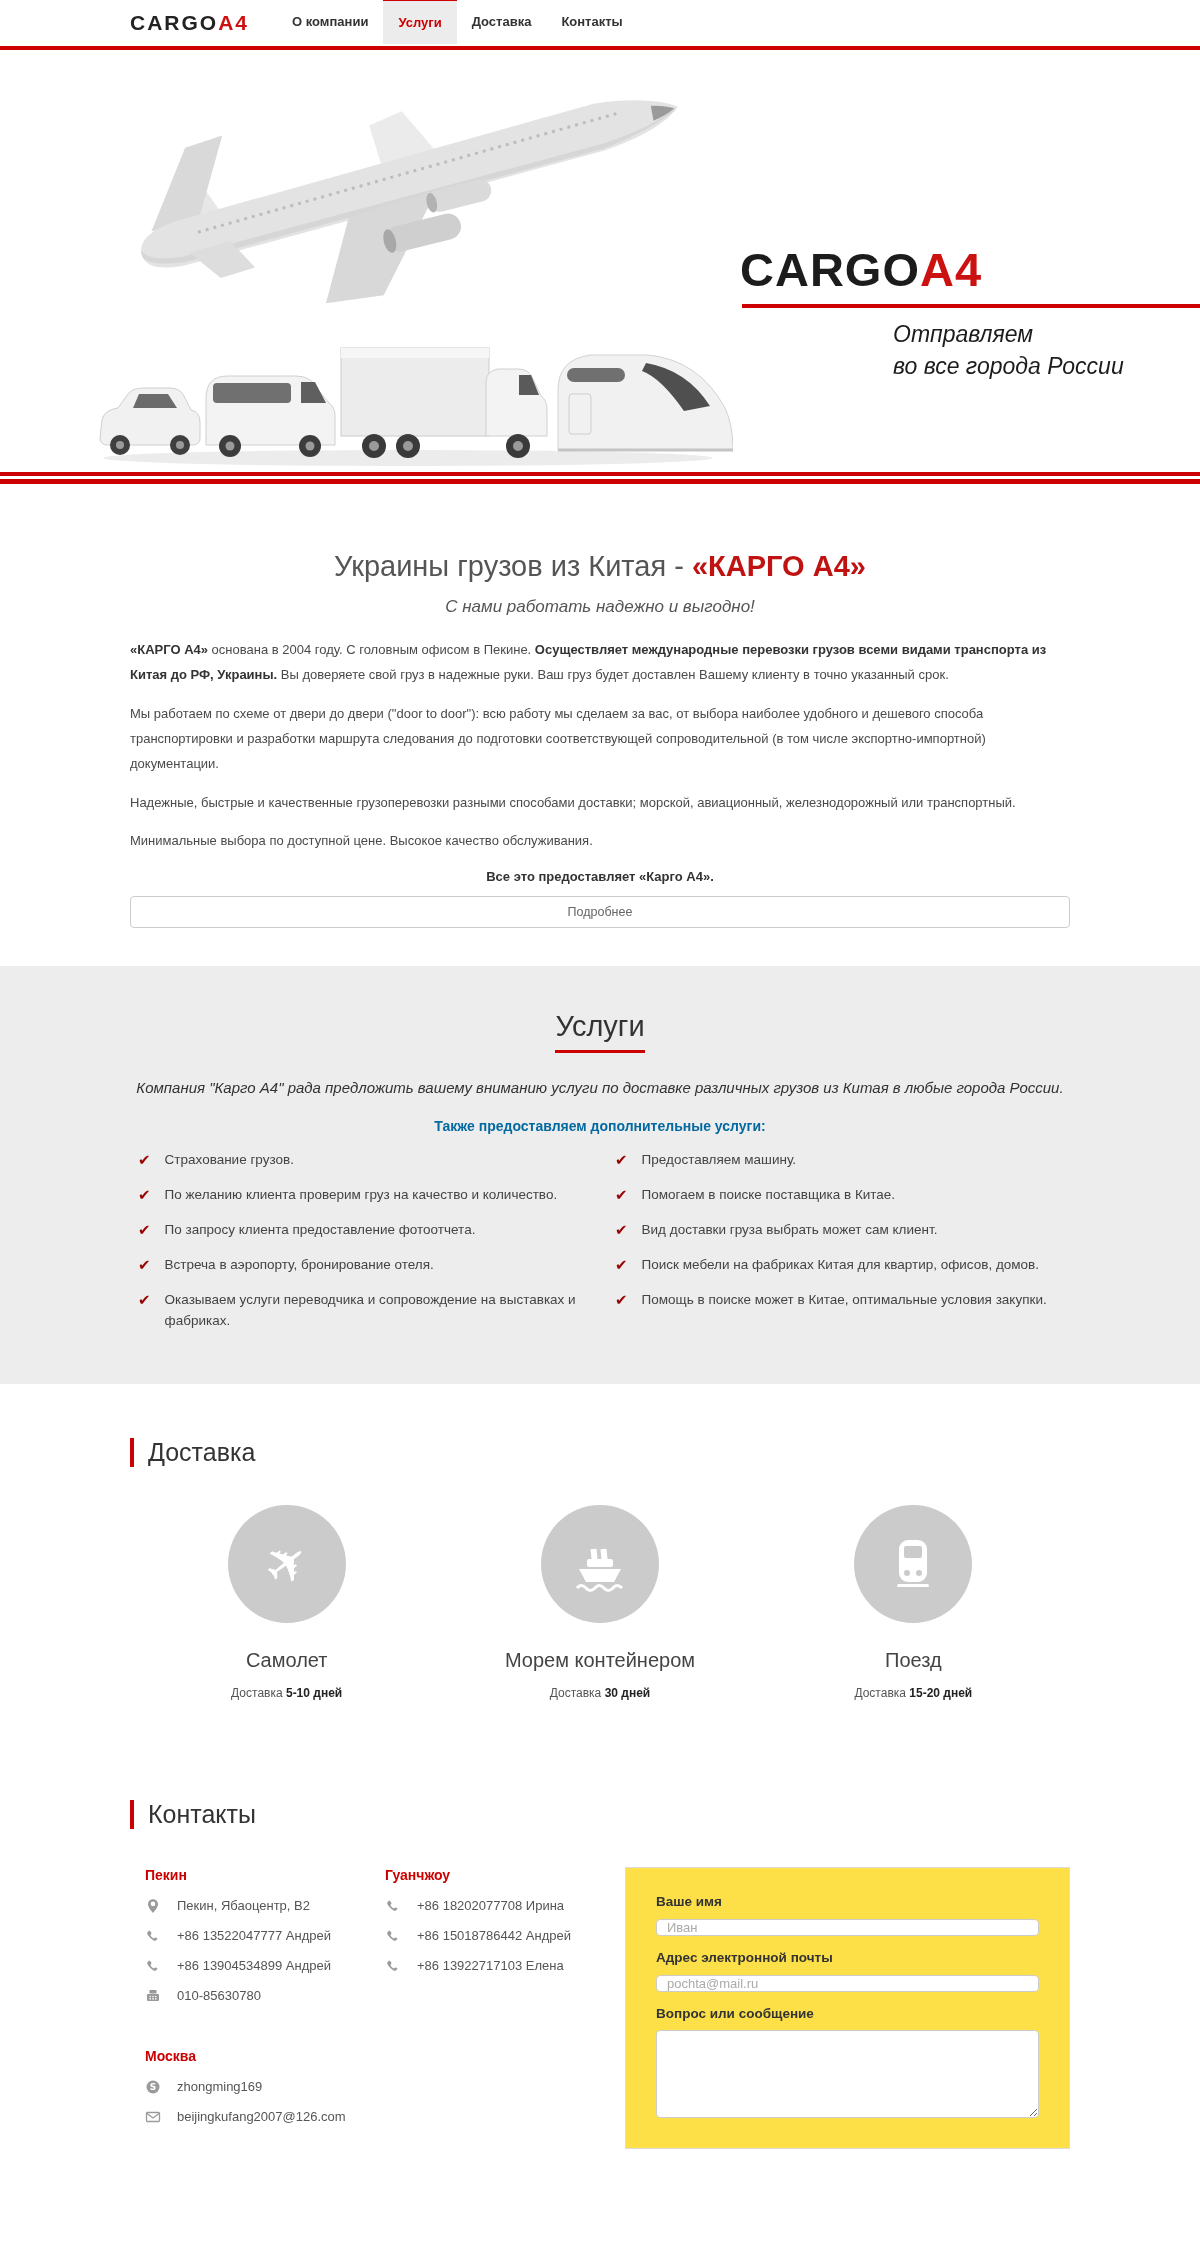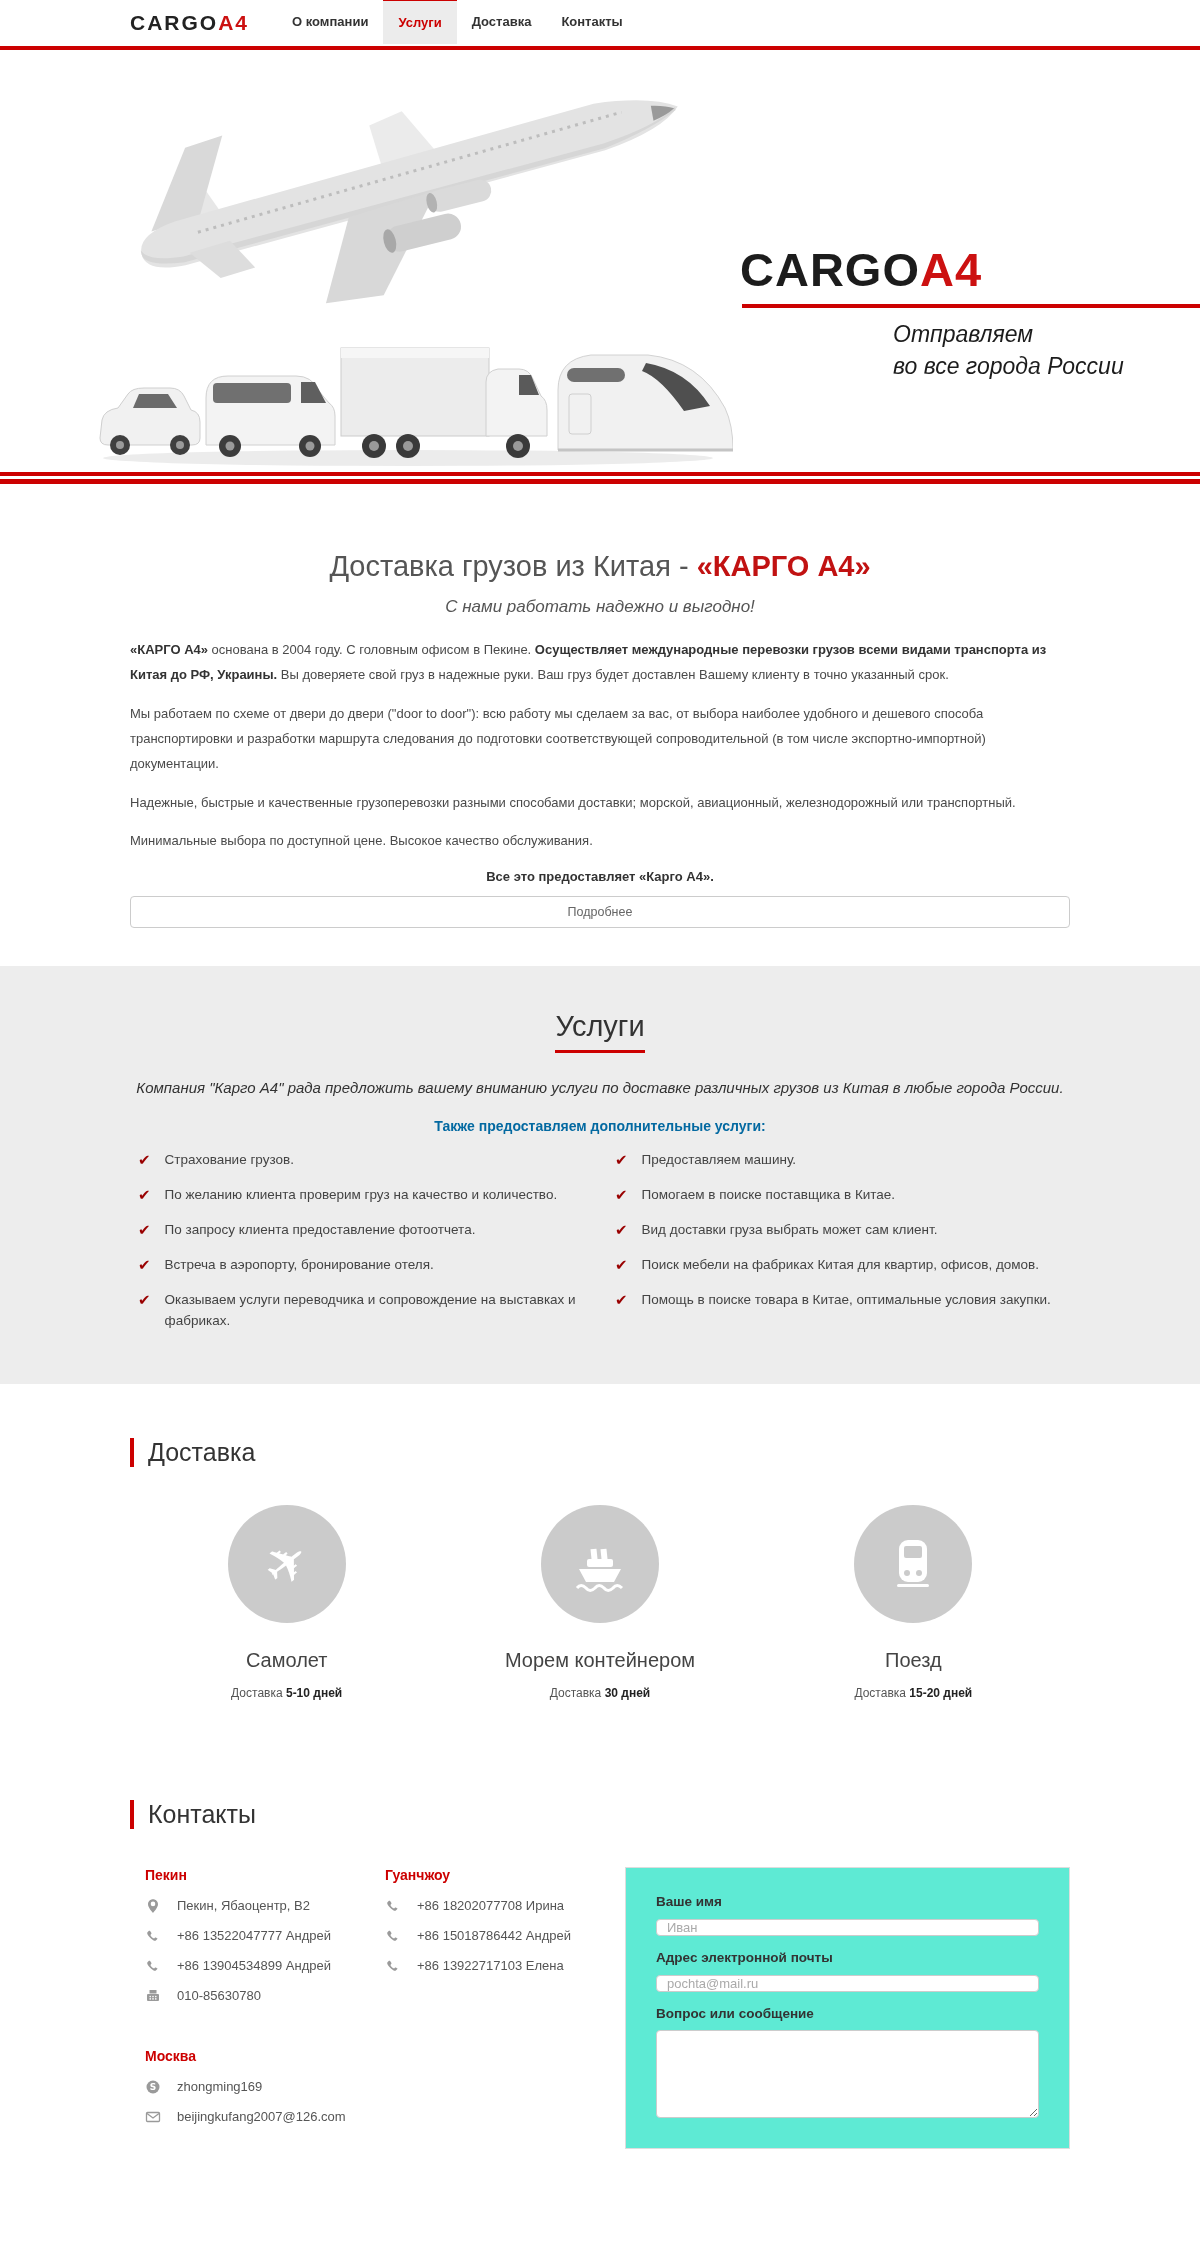--- a/index.html
+++ b/index.html
@@ -63,21 +63,21 @@
   .del-time b { color:#222; }
 
   
   .contacts { padding:48px 0 24px; }
   .contacts-grid { display:flex; }
   .contact-cols { width:495px; display:flex; flex-wrap:wrap; padding-left:15px; }
   .c-col { width:240px; margin-bottom:30px; }
   .city { color:#cc0000; font-weight:bold; font-size:14px; margin-bottom:15px; }
   .c-row { display:flex; align-items:center; gap:16px; margin-bottom:14px; font-size:13px; color:#555; }
   .c-row svg { flex:0 0 auto; }
-  .form-box { width:445px; margin-left:auto; border:1px solid #ddd; background:#5eead4; padding:26px 30px; align-self:flex-start; }
+  .form-box { width:445px; margin-left:auto; border:1px solid #ddd; background:#fde047; padding:26px 30px; align-self:flex-start; }
   .form-box label { display:block; font-size:13.5px; font-weight:bold; color:#333; margin:14px 0 9px; }
   .form-box label:first-child { margin-top:0; }
   .form-box input, .form-box textarea { width:100%; border:1px solid #ccc; border-radius:4px; padding:0 10px; font-size:13px; color:#555; font-family:inherit; }
   .form-box input::placeholder, .form-box textarea::placeholder { color:#aaa; }
   .form-box textarea { height:88px; resize:vertical; }
   .submit-btn { margin-top:14px; background:#fff; border:1px solid #ccc; border-radius:4px; padding:7px 15px; font-size:13px; color:#333; cursor:pointer; font-family:inherit; }
 </style>
 </head>
 <body>
 
@@ -162,21 +162,21 @@
   </div>
 </section>
 <div class="hero-stripes">
   <div class="s1"></div>
     <div class="sg"></div>
     <div class="s2"></div>
 </div>
 
 <section class="about container">
   <h1>
-    <span>Доставка грузов из Китая - </span><span class="accent">«КАРГО А4»</span>
+    <span>Украины грузов из Китая - </span><span class="accent">«КАРГО А4»</span>
   </h1>
   <div class="subtitle">С нами работать надежно и выгодно!</div>
   <p>
     <b>«КАРГО А4»</b><span> основана в 2004 году. С головным офисом в Пекине. </span><b>Осуществляет международные перевозки грузов всеми видами транспорта из Китая до РФ, Украины.</b><span> Вы доверяете свой груз в надежные руки. Ваш груз будет доставлен Вашему клиенту в точно указанный срок.</span>
   </p>
   <p>Мы работаем по схеме от двери до двери ("door to door"): всю работу мы сделаем за вас, от выбора наиболее удобного и дешевого способа транспортировки и разработки маршрута следования до подготовки соответствующей сопроводительной (в том числе экспортно-импортной) документации.</p>
   <p>Надежные, быстрые и качественные грузоперевозки разными способами доставки; морской, авиационный, железнодорожный или транспортный.</p>
   <p>Минимальные выбора по доступной цене. Высокое качество обслуживания.</p>
   <div class="summary">Все это предоставляет «Карго А4».</div>
   <button class="more-btn">Подробнее</button>
@@ -224,21 +224,21 @@
         <div class="svc-item">
             <span class="check">✔</span>
             <span>Вид доставки груза выбрать может сам клиент.</span>
           </div>
         <div class="svc-item">
             <span class="check">✔</span>
             <span>Поиск мебели на фабриках Китая для квартир, офисов, домов.</span>
           </div>
         <div class="svc-item">
             <span class="check">✔</span>
-            <span>Помощь в поиске товара в Китае, оптимальные условия закупки.</span>
+            <span>Помощь в поиске может в Китае, оптимальные условия закупки.</span>
           </div>
       </div>
     </div>
   </div>
 </section>
 
 <section class="delivery container">
   <h2 class="sec-title">Доставка</h2>
   <div class="del-cols">
     <div class="del-col">

